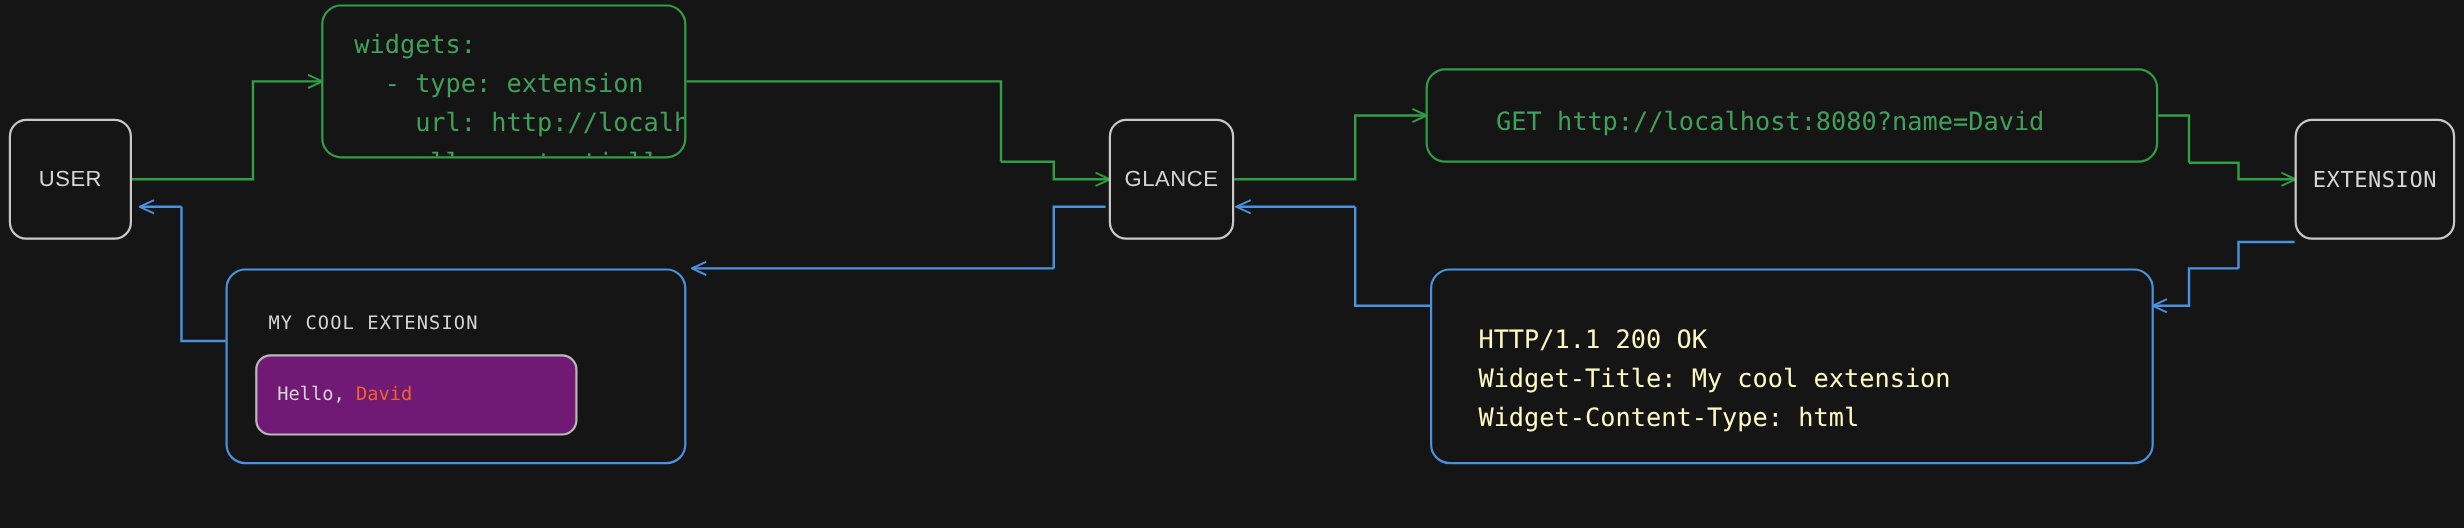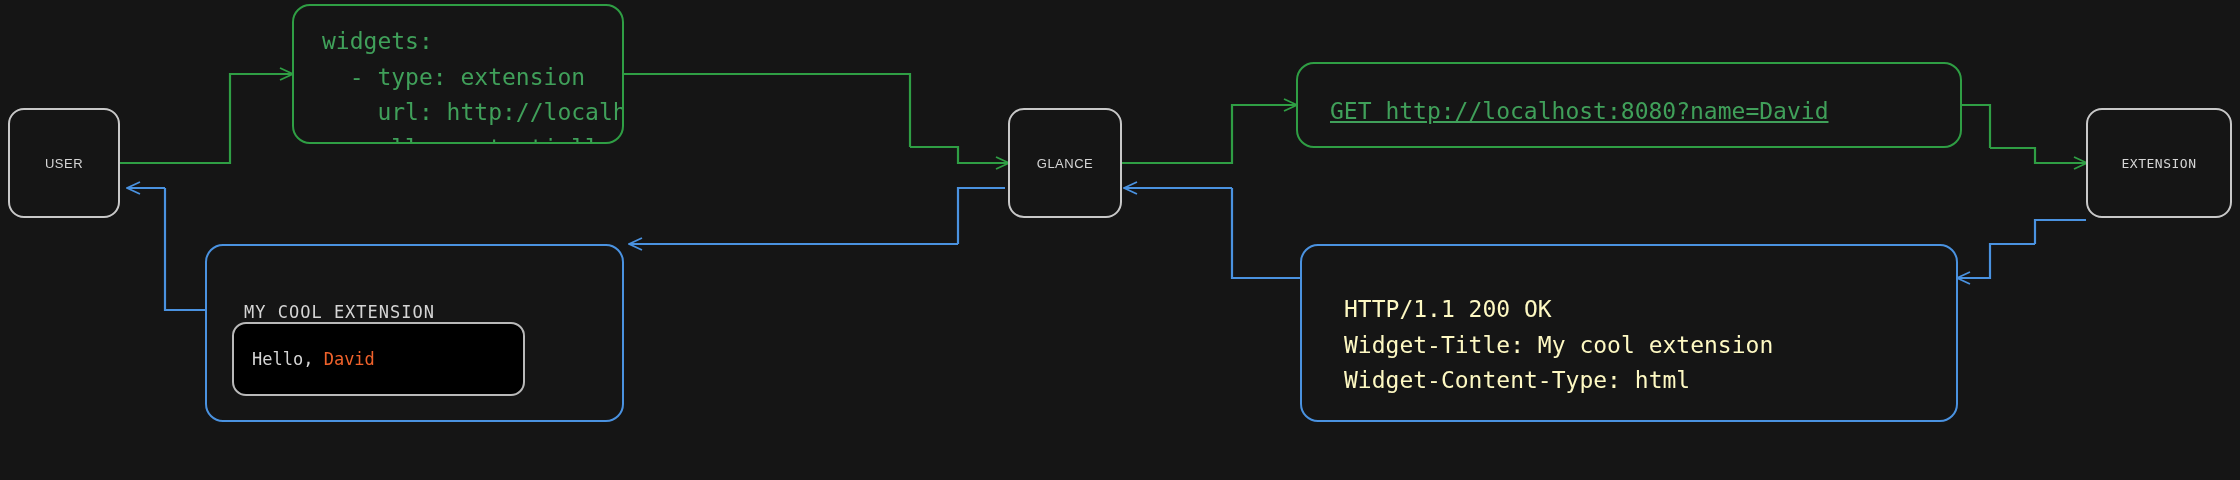--- a/index.html
+++ b/index.html
@@ -29,21 +29,21 @@
     border: 2px solid #c8c8c8;
     border-radius: 16px;
     background: #151515;
     display: flex;
     align-items: center;
     justify-content: center;
     box-sizing: border-box;
   }
   .node-label {
     color: #d5d5d5;
-    font-size: 13px;
+    font-size: 20px;
     letter-spacing: 0.5px;
     white-space: nowrap;
   }
   .node-label.sans {
     font-family: "Liberation Sans", "DejaVu Sans", sans-serif;
   }
   .node-label.mono {
     font-family: "DejaVu Sans Mono", "Liberation Mono", monospace;
   }
 
@@ -75,21 +75,21 @@
     color: #d5d5d5;
     font-family: "DejaVu Sans Mono", "Liberation Mono", monospace;
     font-size: 17px;
     letter-spacing: 1px;
     white-space: nowrap;
   }
   .widget-card {
     position: absolute;
     border: 2px solid #b9b9b9;
     border-radius: 14px;
-    background: #000000;
+    background: #701a75;
     box-sizing: border-box;
     display: flex;
     align-items: center;
   }
   .widget-body {
     padding-left: 18px;
     font-family: "DejaVu Sans Mono", "Liberation Mono", monospace;
     font-size: 17px;
     color: #d5d5d5;
     white-space: pre;
@@ -155,31 +155,31 @@
   <div class="panel green" style="left:292px; top:4px; width:332px; height:140px;">
     <pre class="code green" style="padding:18px 0 0 28px;">widgets:
   - type: extension
     url: http://localhost:8080
     allow-potentially-dangerous-html: true
     parameters:
       name: David</pre>
   </div>
 
   <div class="panel green" style="left:1296px; top:62px; width:666px; height:86px;">
-    <pre class="code green" style="padding:30px 0 0 32px;text-decoration:underline;">GET http://localhost:8080?name=David</pre>
+    <pre class="code green" style="padding:30px 0 0 62px;">GET http://localhost:8080?name=David</pre>
   </div>
 
   <div class="panel blue" style="left:1300px; top:244px; width:658px; height:178px;">
     <pre class="code blue" style="padding:26px 0 0 42px;">HTTP/1.1 200 OK
 Widget-Title: My cool extension
 Widget-Content-Type: html
 
 Hello, &lt;span class="color-primary"&gt;David&lt;/span&gt;</pre>
   </div>
 
   <div class="panel blue" style="left:205px; top:244px; width:419px; height:178px;">
   </div>
-  <div class="widget-title" style="left:244px; top:302px;">MY COOL EXTENSION</div>
+  <div class="widget-title" style="left:244px; top:284px;">MY COOL EXTENSION</div>
   <div class="widget-card" style="left:232px; top:322px; width:293px; height:74px;">
     <div class="widget-body"><span>Hello, </span><span class="accent">David</span></div>
   </div>
 
 </div>
 
 </body></html>

